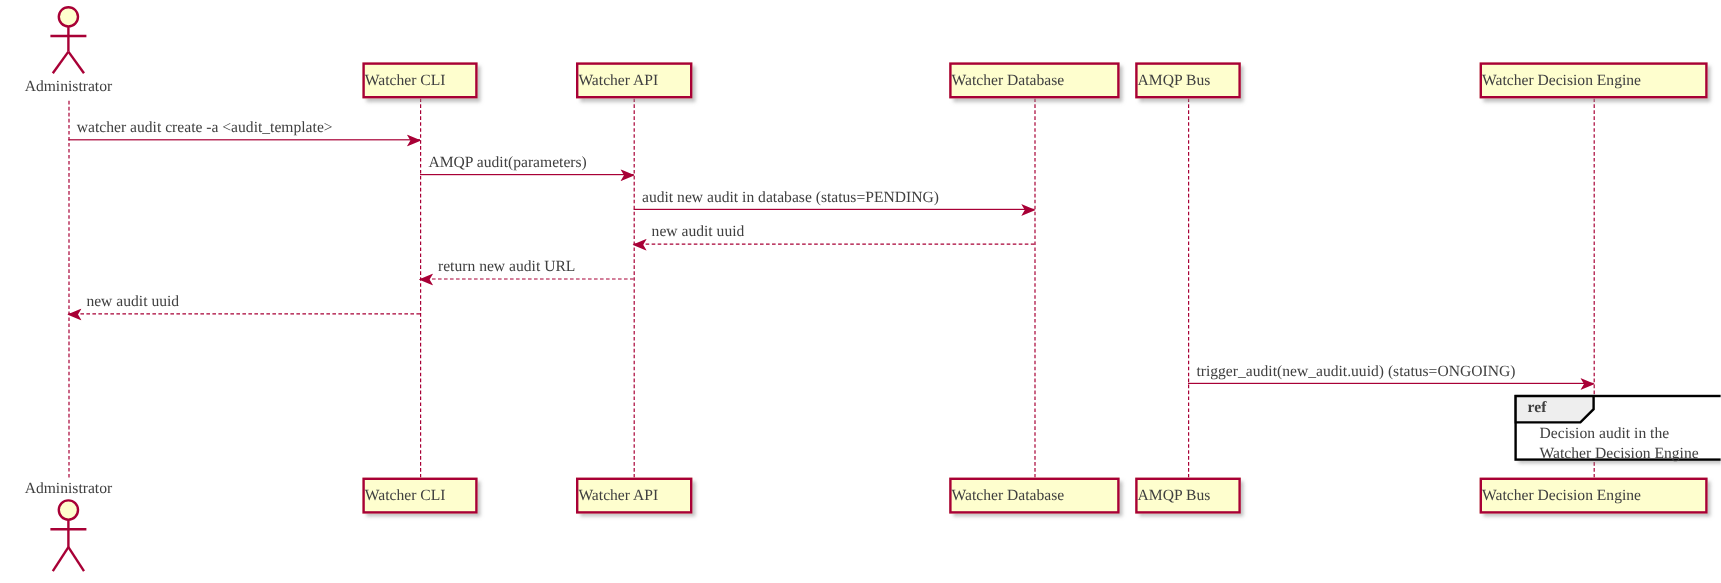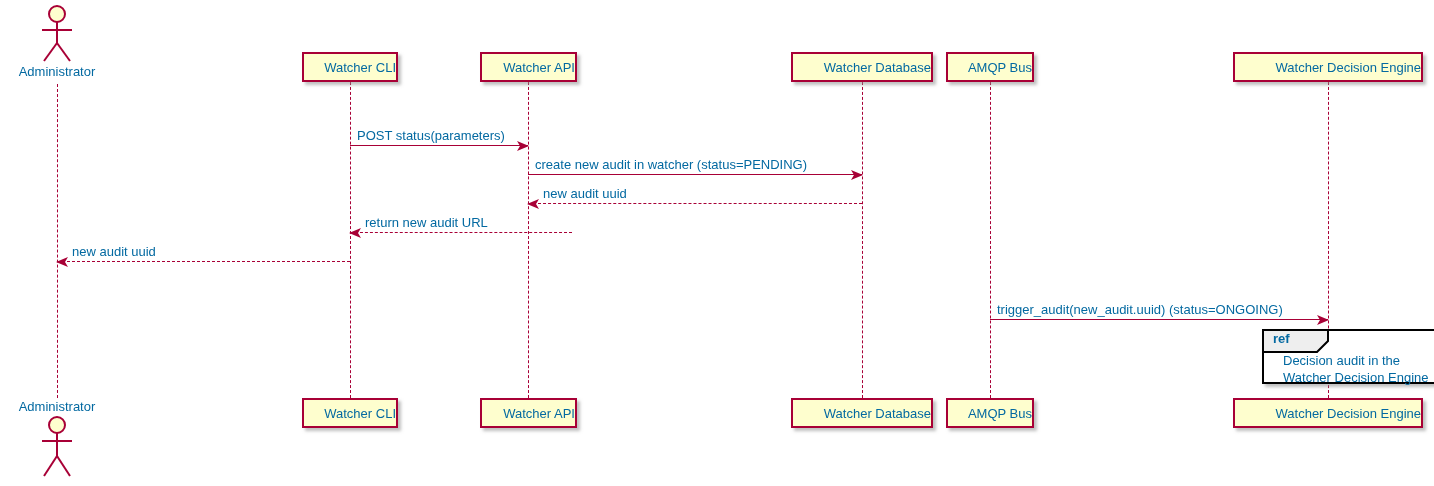--- a/index.html
+++ b/index.html
@@ -1,35 +1,35 @@
 <!DOCTYPE html>
 <html><head>
 <meta charset="utf-8">
 <style>
   html, body { margin: 0; padding: 0; background: #ffffff; }
   #diagram {
     position: relative;
     width: 1434px;
     height: 486px;
     background: #ffffff;
-    font-family: Liberation Sans, sans-serif;
+    font-family: Liberation Serif, serif;
     font-size: 13px;
-    color: #0369a1;
+    color: #404040;
     overflow: hidden;
   }
   .pbox {
     position: absolute;
     box-sizing: border-box;
     height: 30px;
     background: #FEFECE;
     border: 2px solid #A80036;
     box-shadow: 3px 3px 3px rgba(140,140,140,0.55);
     display: flex;
     align-items: center;
-    justify-content: flex-end;
+    justify-content: flex-start;
     white-space: nowrap;
   }
   .lifeline {
     position: absolute;
     width: 0;
     border-left: 1px dashed #A80036;
   }
   .actor-label {
     position: absolute;
     width: 130px;
@@ -113,46 +113,53 @@
   <div class="pbox" style="left:791px; top:52px; width:142px;">
       <span>Watcher Database</span>
     </div>
   <div class="pbox" style="left:946px; top:52px; width:88px;">
       <span>AMQP Bus</span>
     </div>
   <div class="pbox" style="left:1233px; top:52px; width:190px;">
       <span>Watcher Decision Engine</span>
     </div>
 
+  <div class="msg" style="left:57px; top:96px; width:293px;">
+    <div class="msg-label ltr">watcher audit create -a &lt;audit_template&gt;</div>
+    <div class="msg-line"></div>
+    <svg class="ah right" viewBox="0 0 12 10">
+        <polygon points="0,0 12,5 0,10 3,5" fill="#A80036"></polygon>
+      </svg>
+  </div>
 
   <div class="msg" style="left:350px; top:125px; width:178px;">
-    <div class="msg-label ltr">POST status(parameters)</div>
+    <div class="msg-label ltr">AMQP audit(parameters)</div>
     <div class="msg-line"></div>
     <svg class="ah right" viewBox="0 0 12 10">
         <polygon points="0,0 12,5 0,10 3,5" fill="#A80036"></polygon>
       </svg>
   </div>
 
   <div class="msg" style="left:528px; top:154px; width:334px;">
-    <div class="msg-label ltr">create new audit in watcher (status=PENDING)</div>
+    <div class="msg-label ltr">audit new audit in database (status=PENDING)</div>
     <div class="msg-line"></div>
     <svg class="ah right" viewBox="0 0 12 10">
         <polygon points="0,0 12,5 0,10 3,5" fill="#A80036"></polygon>
       </svg>
   </div>
 
   <div class="msg" style="left:528px; top:183px; width:334px;">
     <div class="msg-label rtl">new audit uuid</div>
     <div class="msg-line dashed"></div>
     <svg class="ah left" viewBox="0 0 12 10">
         <polygon points="12,0 0,5 12,10 9,5" fill="#A80036"></polygon>
       </svg>
   </div>
 
-  <div class="msg" style="left:350px; top:212px; width:178px;padding-left:44px;">
+  <div class="msg" style="left:350px; top:212px; width:178px;">
     <div class="msg-label rtl">return new audit URL</div>
     <div class="msg-line dashed"></div>
     <svg class="ah left" viewBox="0 0 12 10">
         <polygon points="12,0 0,5 12,10 9,5" fill="#A80036"></polygon>
       </svg>
   </div>
 
   <div class="msg" style="left:57px; top:241px; width:293px;">
     <div class="msg-label rtl">new audit uuid</div>
     <div class="msg-line dashed"></div>

